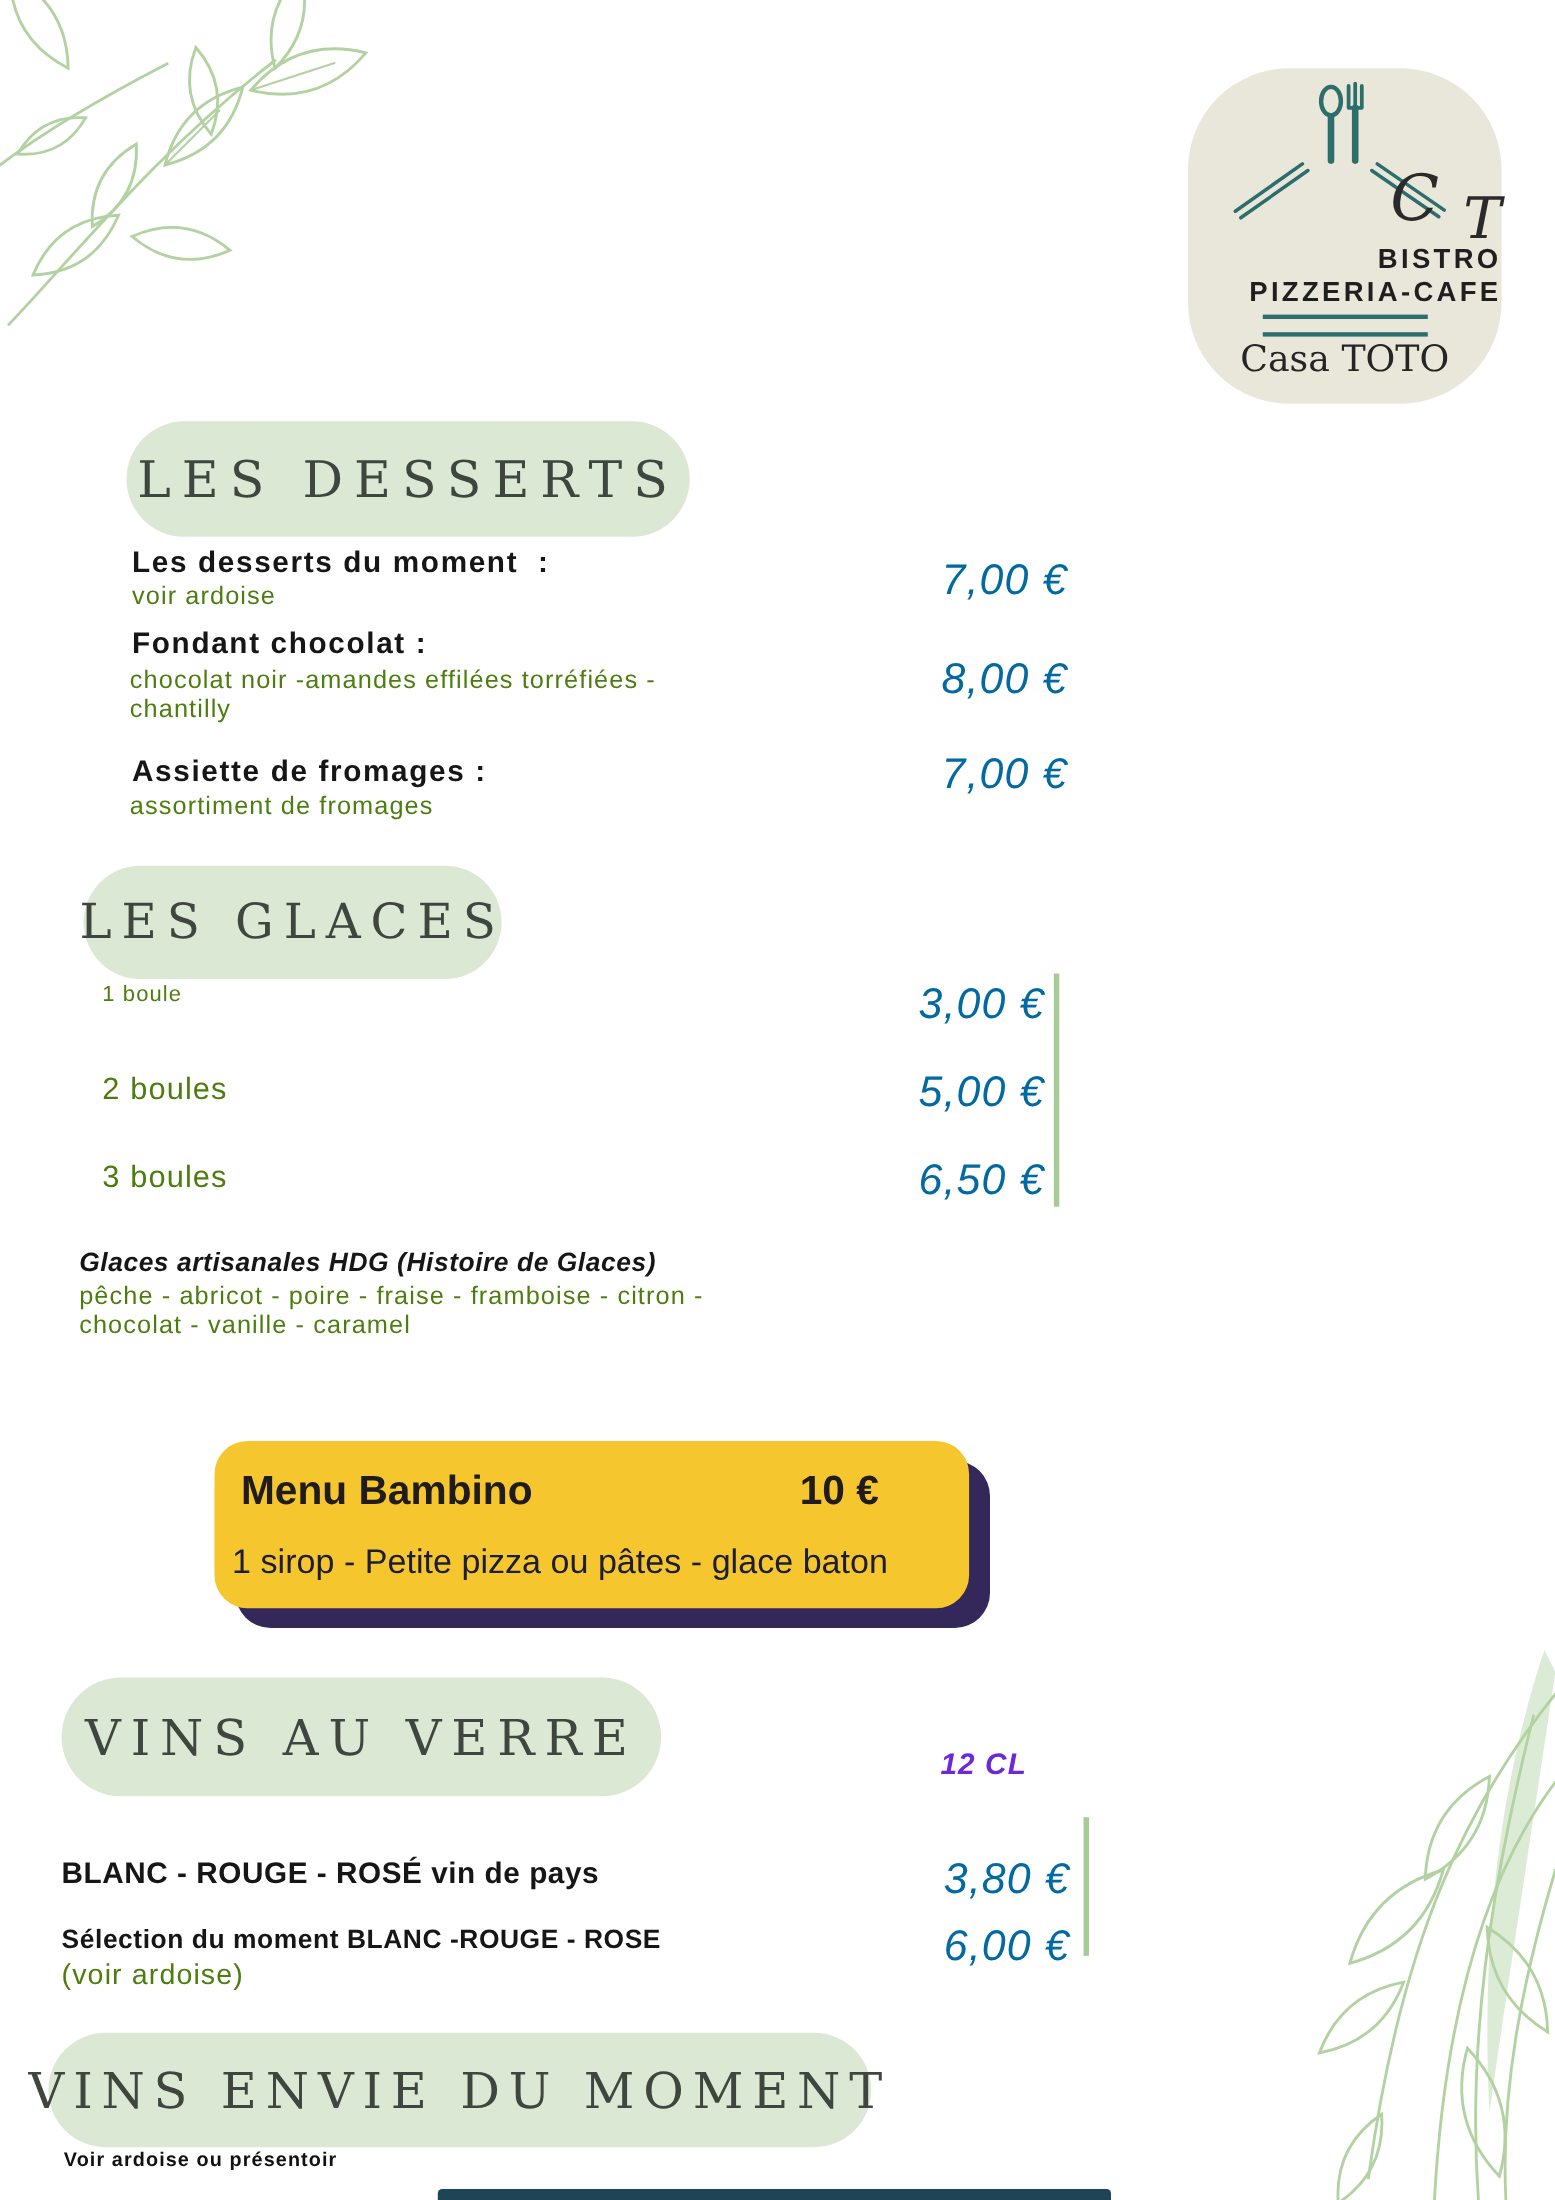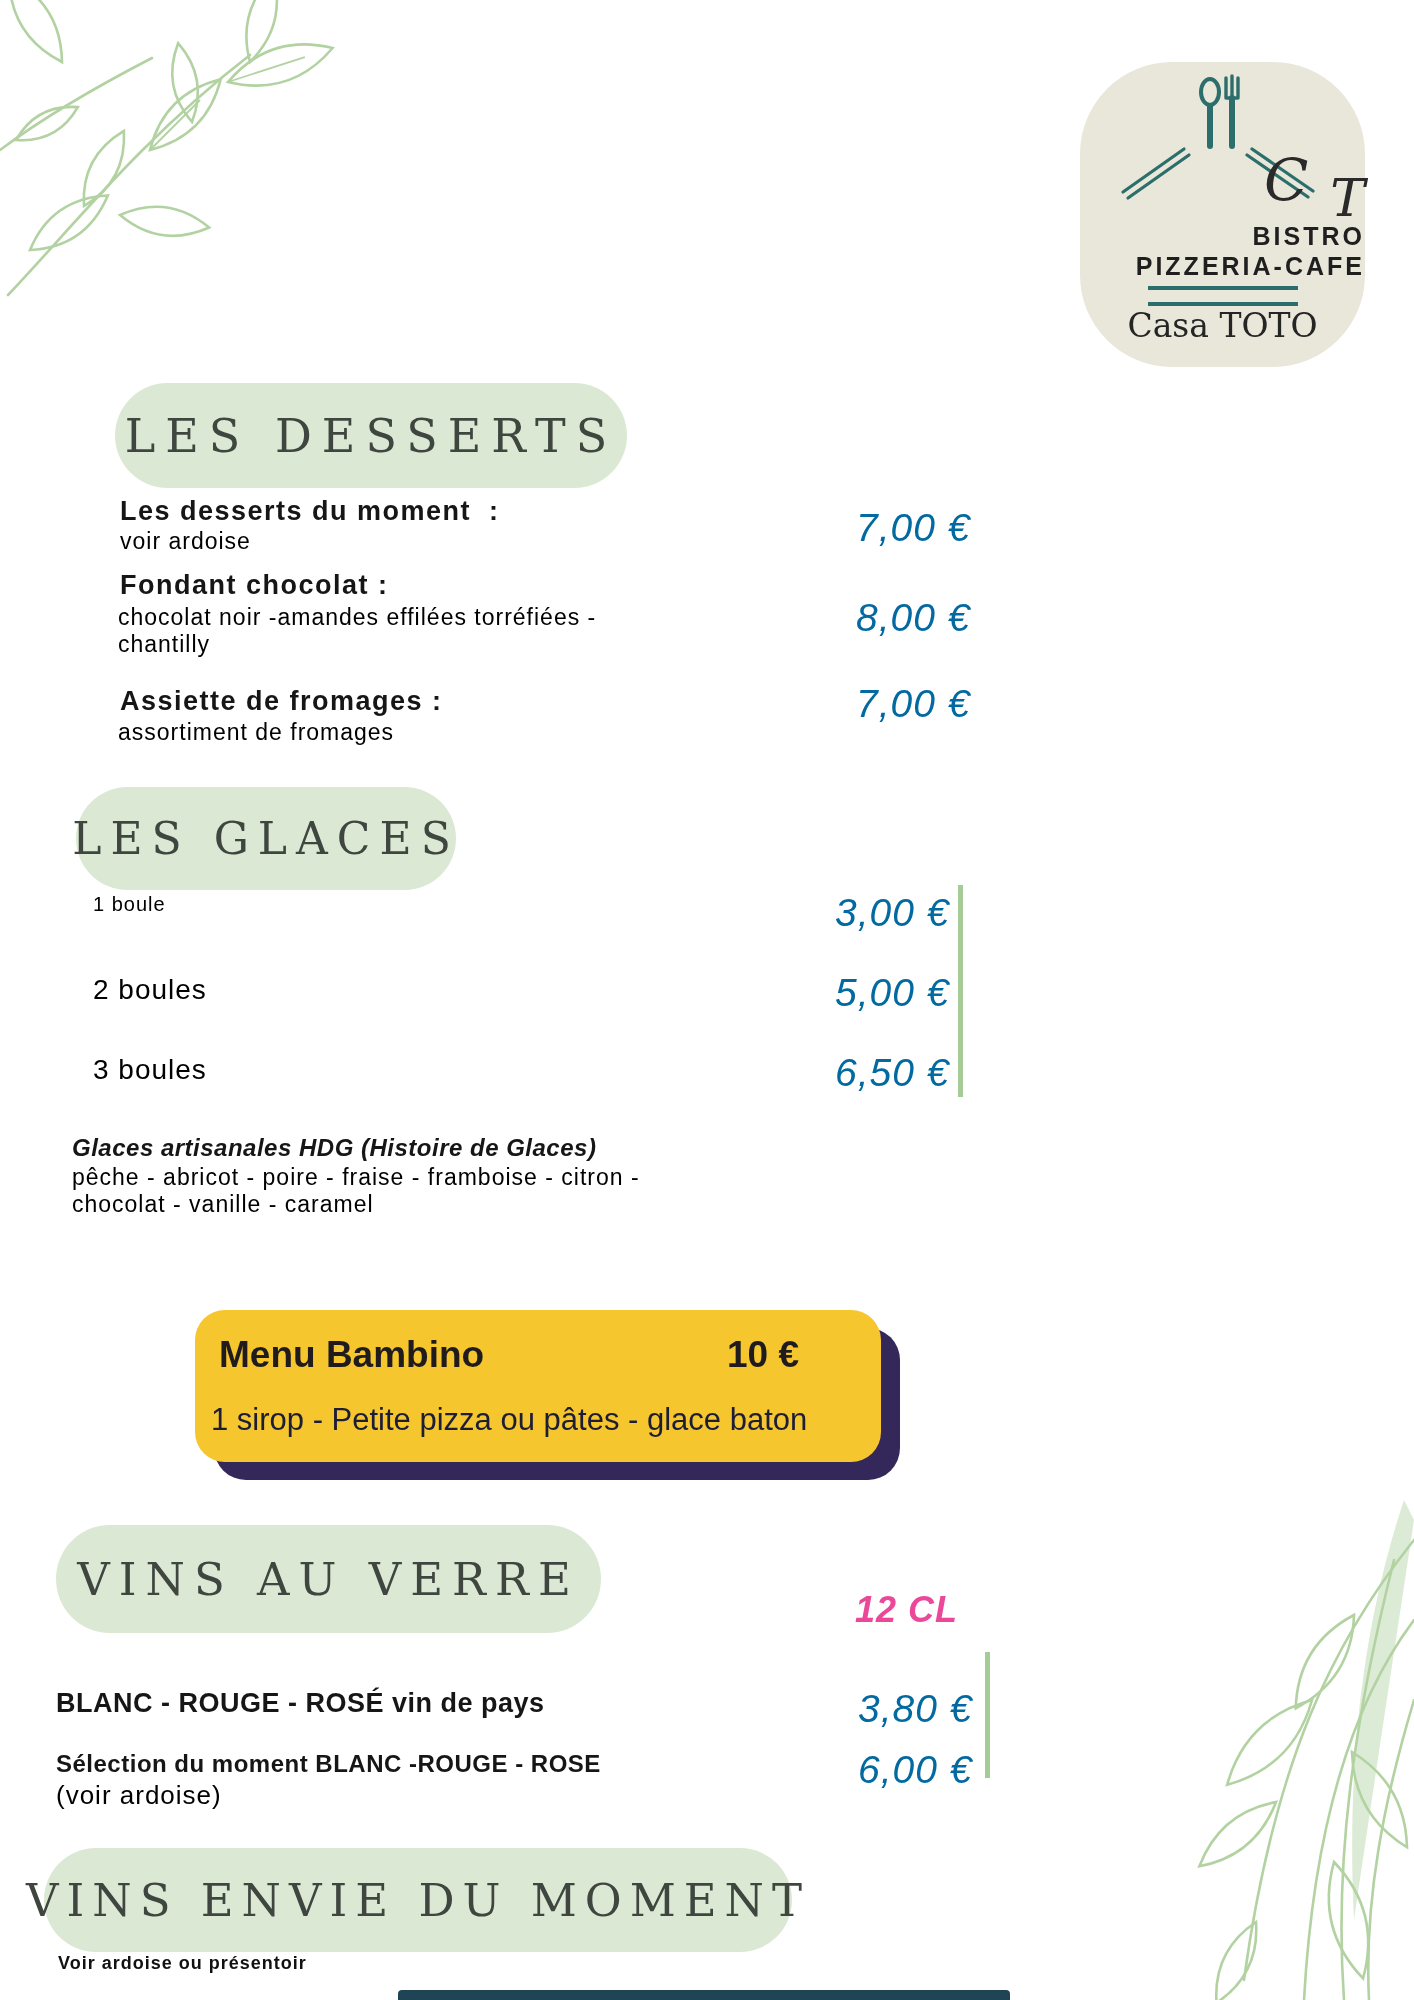--- a/index.html
+++ b/index.html
@@ -7,21 +7,21 @@
         font-family:"Liberation Sans",sans-serif;color:#1c1c1c;}
   .abs{position:absolute;}
   
   .pill{position:absolute;background:#dbe8d3;border-radius:999px;display:flex;
         align-items:center;justify-content:center;}
   .pill span{font-family:"DejaVu Serif",serif;font-weight:400;color:#3f463f;
         letter-spacing:10px;white-space:nowrap;}
   
   .item-name{position:absolute;font-weight:bold;font-size:27px;letter-spacing:1.5px;
         color:#161616;white-space:pre-wrap;}
-  .item-desc{position:absolute;font-size:23px;letter-spacing:1px;color:#000000;line-height:1.18;}
+  .item-desc{position:absolute;font-size:23px;letter-spacing:1px;color:#4d7c0f;line-height:1.18;}
   .price{position:absolute;font-style:italic;font-size:39px;color:#0369a1;letter-spacing:1px;white-space:nowrap;}
   .vline{position:absolute;width:5px;background:#a5cc96;}
   
   .bambino-shadow{position:absolute;left:214px;top:1328px;width:686px;height:152px;
         background:#34275a;border-radius:32px;}
   .bambino-box{position:absolute;left:195px;top:1310px;width:686px;height:152px;
         background:#f6c62e;border-radius:30px;}
   .bambino-title{position:absolute;left:24px;top:24px;font-size:37px;font-weight:bold;color:#201c1d;}
   .bambino-price{position:absolute;left:532px;top:24px;font-size:37px;font-weight:bold;color:#201c1d;}
   .bambino-desc{position:absolute;left:16px;top:92px;font-size:31px;color:#1d1d35;white-space:nowrap;}
@@ -35,21 +35,21 @@
   .logo-line{position:absolute;width:100%;text-align:right;font-weight:bold;color:#1f1f1f;
         letter-spacing:3px;font-size:25px;}
   .logo-divider{position:absolute;left:68px;top:224px;width:150px;height:12px;
         border-top:4px solid #2c6e6b;border-bottom:4px solid #2c6e6b;}
   .logo-script{position:absolute;left:0;top:244px;width:100%;text-align:center;
         font-family:"DejaVu Serif",serif;font-size:33px;color:#252525;}
   .bottom-bar{position:absolute;left:398px;top:1990px;width:612px;height:10px;
         background:#1f4456;border-radius:4px 4px 0 0;}
   .note-title{position:absolute;font-size:24px;font-weight:bold;font-style:italic;color:#161616;letter-spacing:0.5px;}
   .footer-note{position:absolute;font-size:18px;font-weight:bold;letter-spacing:1px;color:#111;}
-  .vol-label{position:absolute;font-size:36px;font-weight:bold;font-style:italic;letter-spacing:1px;color:#ec4899;}
+  .vol-label{position:absolute;font-size:27px;font-weight:bold;font-style:italic;letter-spacing:1px;color:#6d28d9;}
 </style>
 </head>
 <body>
 
 <div class="page">
 
   <svg class="abs" style="left:0;top:0" width="430" height="300" viewBox="0 0 430 300">
     <g stroke="#b2d2a2" stroke-width="2.6" fill="none" stroke-linecap="round">
       <path d="M8,295 C70,230 140,140 250,55"></path>
       <path d="M0,150 C40,120 90,90 152,58"></path>

